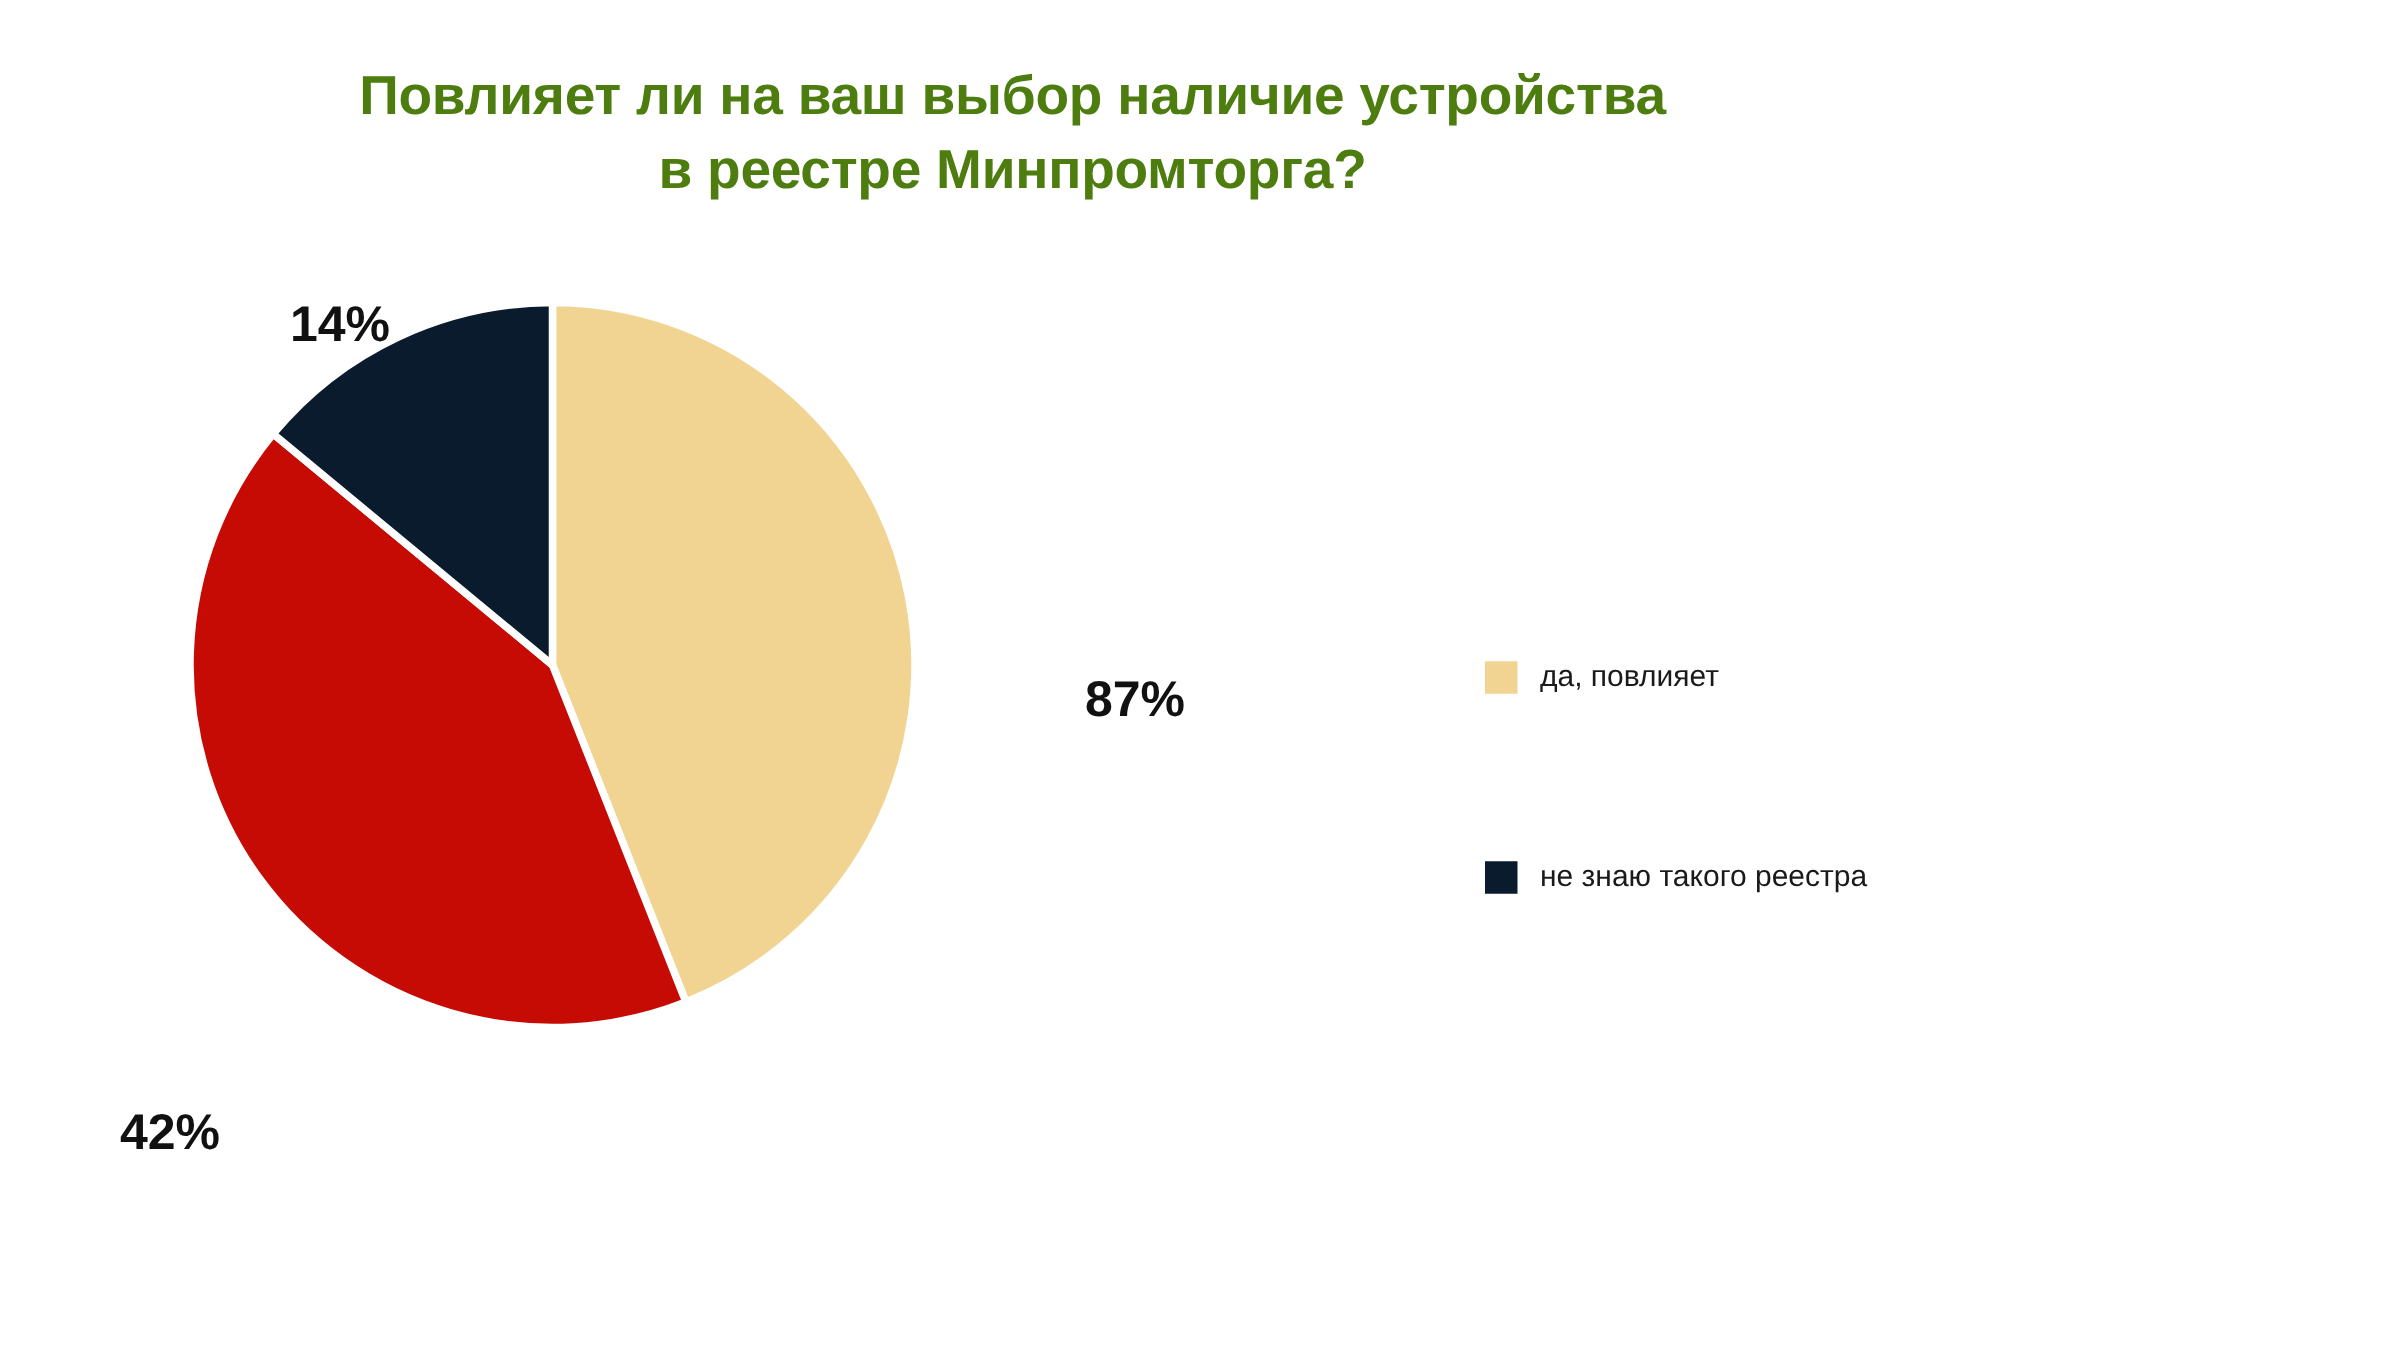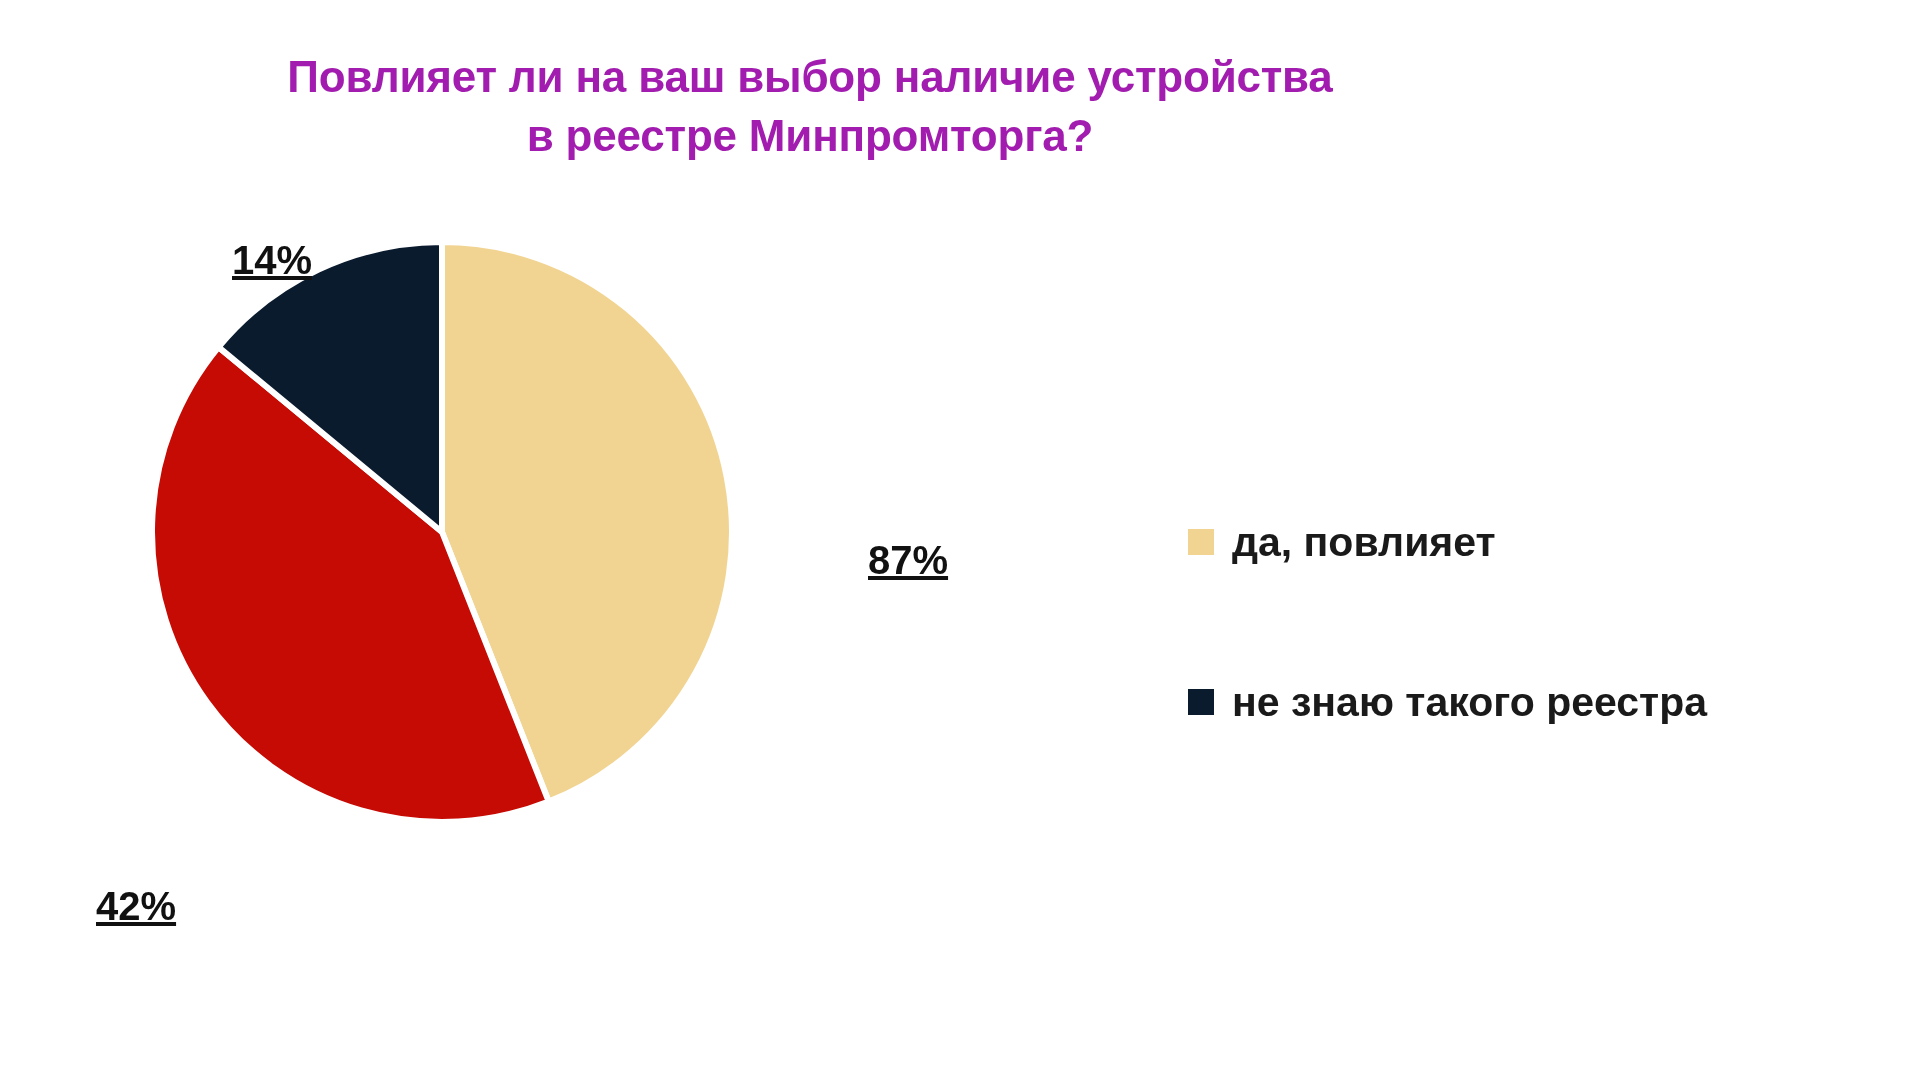--- a/index.html
+++ b/index.html
@@ -26,21 +26,21 @@
   #chart-title {
     position: absolute;
     left: 0;
     top: 48px;
     width: 1620px;
     text-align: center;
     font-size: 44px;
     font-weight: bold;
     line-height: 1.34;
     letter-spacing: -0.2px;
-    color: #a21caf;
+    color: #4d7c0f;
     white-space: pre-line;
   }
   
   #pie-area {
     position: absolute;
     left: 0;
     top: 0;
     width: 1000px;
     height: 1080px;
   }
@@ -49,21 +49,20 @@
     left: 0;
     top: 0;
   }
   
   .pct-label {
     position: absolute;
     font-size: 40px;
     font-weight: bold;
     color: #111111;
     white-space: nowrap;
-    text-decoration: underline;
   }
   #pct-label-0 { left: 868px; top: 538px; }
   #pct-label-1 { left: 96px;  top: 884px; }
   #pct-label-2 { left: 232px; top: 238px; }
   
   #legend {
     position: absolute;
     left: 1188px;
     top: 462px;
     width: 700px;
@@ -73,22 +72,22 @@
     align-items: center;
     height: 160px;
   }
   .legend-swatch {
     width: 26px;
     height: 26px;
     flex: 0 0 26px;
     margin-right: 18px;
   }
   .legend-label {
-    font-size: 41px;
-    font-weight: bold;
+    font-size: 24px;
+    font-weight: normal;
     color: #1a1a1a;
     line-height: 1;
     white-space: nowrap;
   }
 </style>
 </head>
 <body>
 
 <div id="figure">
 

